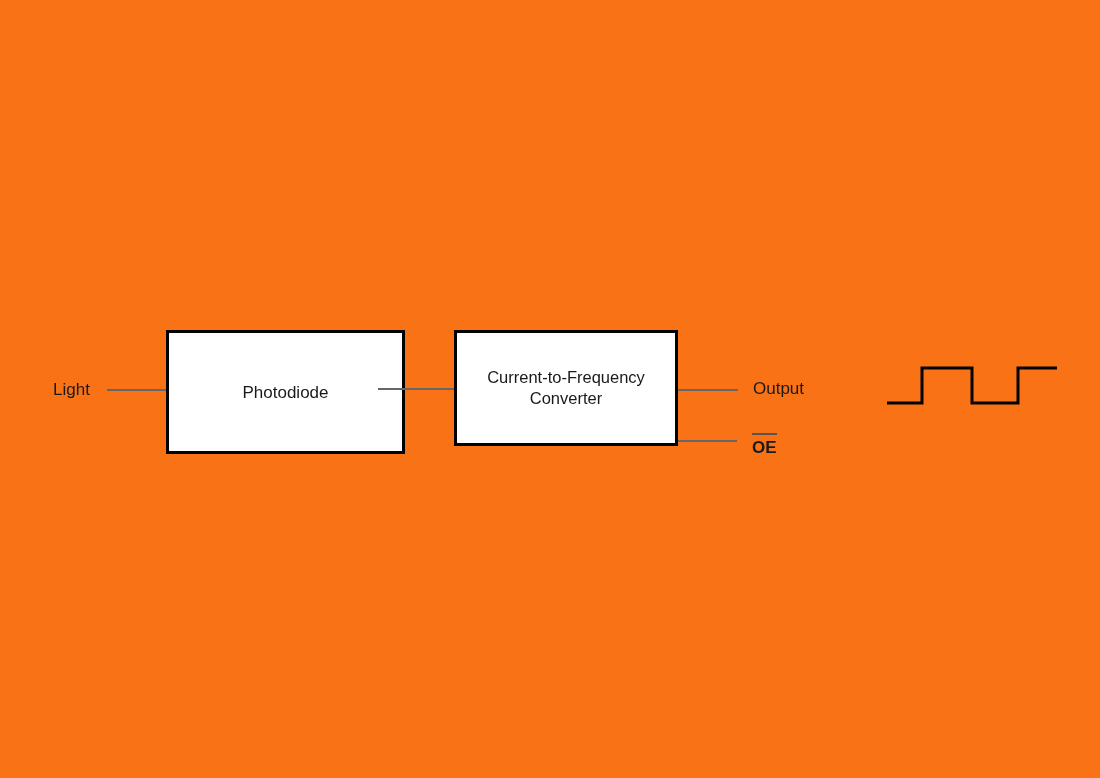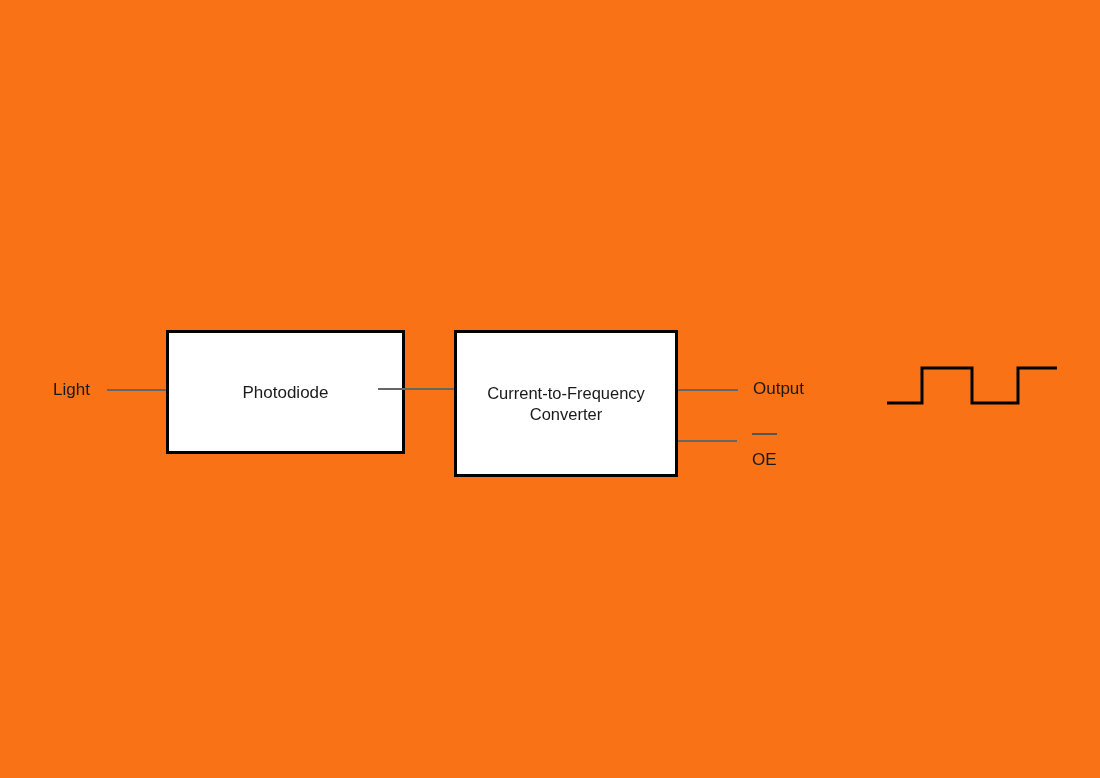--- a/index.html
+++ b/index.html
@@ -26,21 +26,21 @@
     justify-content: center;
     text-align: center;
   }
   .block-label {
     font-size: 17px;
     line-height: 21px;
     color: #1a1a1a;
     padding: 0 8px;
   }
   .box-photodiode { left: 166px; top: 330px; width: 239px; height: 124px; }
-  .box-converter  { left: 454px; top: 330px; width: 224px; height: 147px; }
+  .box-converter  { left: 454px; top: 330px; width: 224px; height: 116px; }
   .box-converter .block-label { font-size: 16.5px; }
 
   .connector {
     position: absolute;
     height: 2px;
     background: #666666;
   }
   .line-light     { left: 107px; top: 389px; width: 59px; }
   .line-between   { left: 378px; top: 388px; width: 76px; }
   .line-output    { left: 678px; top: 389px; width: 60px; }
@@ -51,21 +51,22 @@
     font-size: 17px;
     line-height: 20px;
     white-space: nowrap;
   }
   .label-light  { left: 53px;  top: 380px; }
   .label-output { left: 753px; top: 379px; }
   .label-oe     { left: 752px; top: 433px; }
   .overline-text {
     display: inline-block;
     border-top: 2px solid #555555;
-    padding-top: 15px;
+    padding-top: 3px;
+    font-weight: bold;
   }
 
   .waveform-svg {
     position: absolute;
     left: 880px;
     top: 360px;
     width: 185px;
     height: 50px;
   }
   .waveform-svg path {

